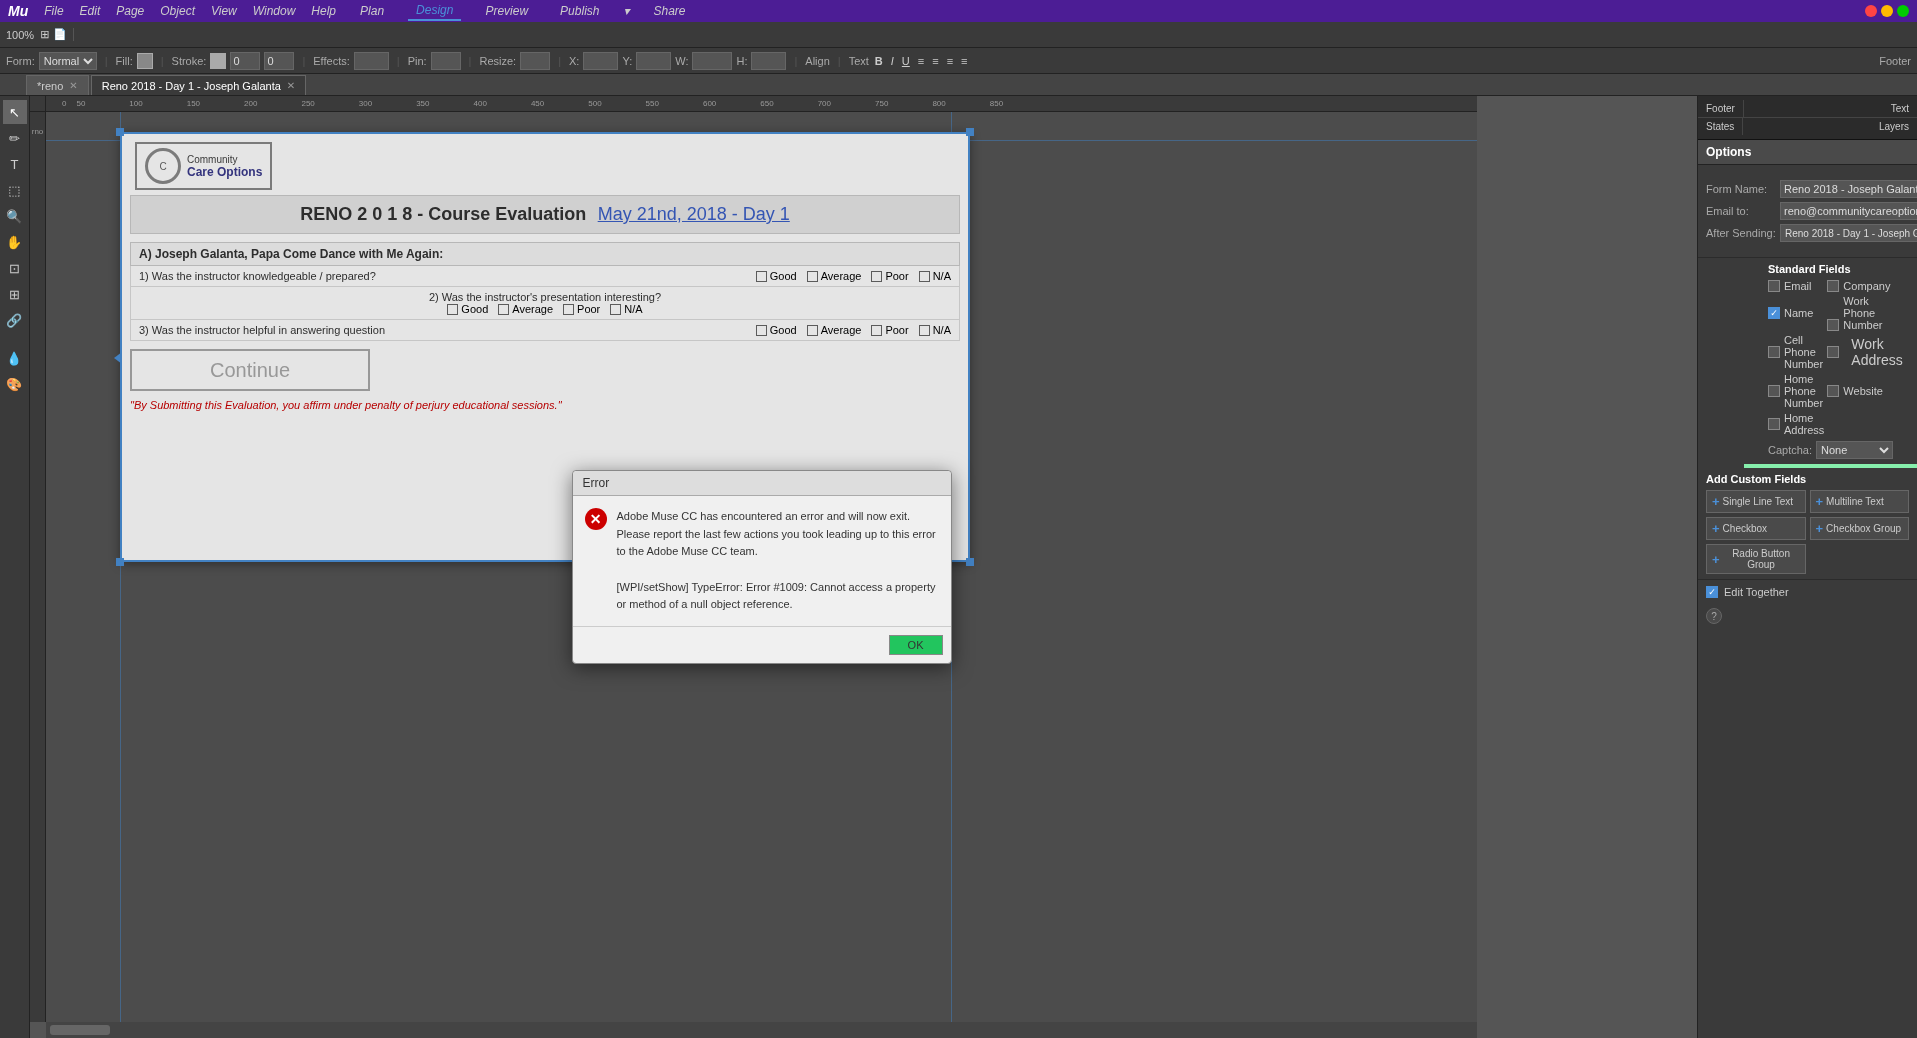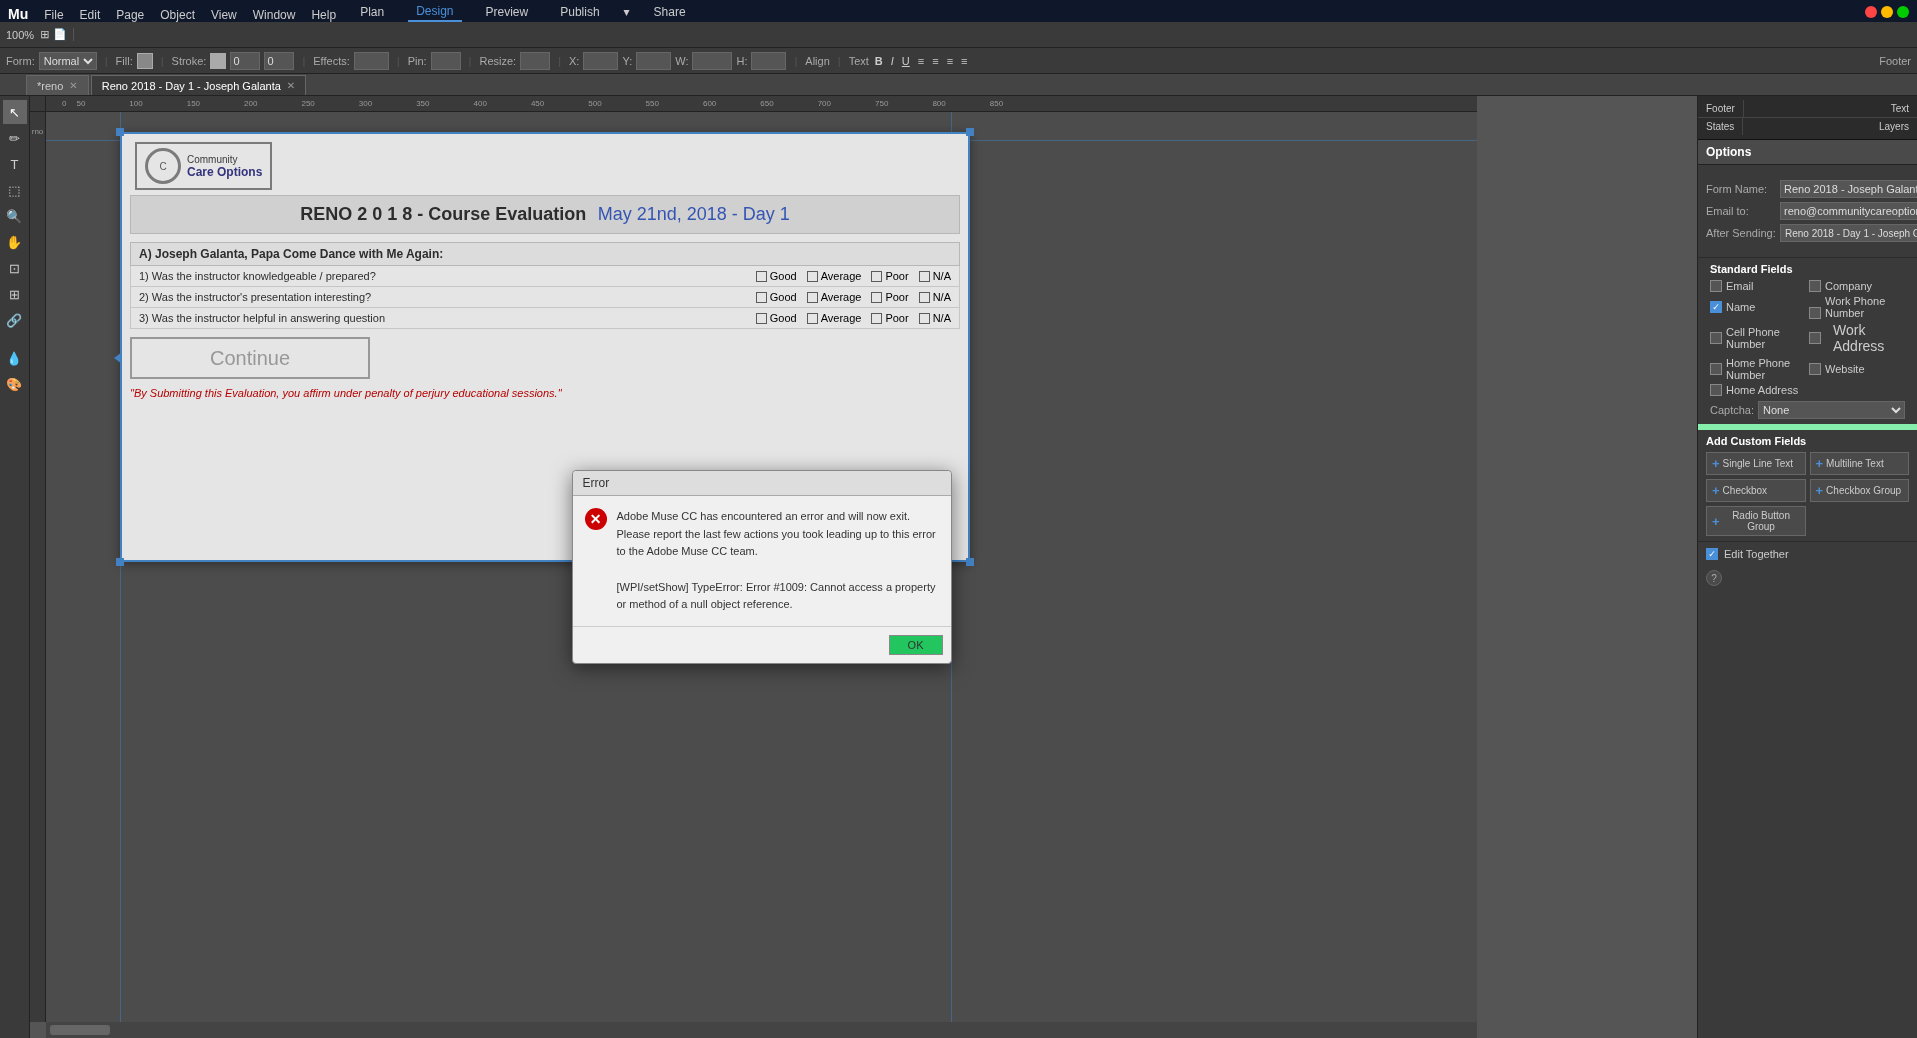--- a/index.html
+++ b/index.html
@@ -116,28 +116,29 @@
       flex-direction: column;
       font-size: 11px;
       color: #ccc;
     }
 
     
     .top-area {
       position: relative;
     }
     .top-row1 {
-      background: #0f172a;
+      background: #4c1d95;
       height: 22px;
       display: flex;
-      align-items: flex-end;
+      align-items: center;
       padding: 0 8px;
       font-size: 12px;
       color: #ccc;
       gap: 16px;
+      font-style: italic;
     }
     .top-row2 {
       background: #3a3a3a;
       height: 26px;
       display: flex;
       align-items: center;
       padding: 0 6px;
       font-size: 11px;
       color: #ccc;
       gap: 6px;
@@ -351,21 +352,21 @@
               </div>
               <div>
                 <div style="font-size:10px;color:#444;">Community</div>
                 <div style="font-size:12px;color:#3a3a8c;font-weight:bold;">Care Options</div>
               </div>
             </div>
           </div>
 
           <div style="background:#e8e8e8;border:1px solid #ccc;margin:0 10px 8px;padding:8px;text-align:center;">
             <span style="font-size:18px;font-weight:bold;color:#333;">RENO 2 0 1 8 - Course Evaluation</span>
-            <span style="font-size:18px;color:#3a5fc8;margin-left:8px;">May 21nd, 2018 - Day 1</span>
+            <span style="font-size:18px;color:#3a5fc8;margin-left:8px;text-decoration:underline;">May 21nd, 2018 - Day 1</span>
           </div>
 
           <div style="margin:0 10px 0;font-size:12px;font-weight:bold;color:#333;border:1px solid #ccc;background:#f5f5f5;padding:4px 8px;">
             <span>A) Joseph Galanta, Papa Come Dance with Me Again:</span>
           </div>
 
           <div>
 
             <div style="display:flex;align-items:center;margin:0 10px;padding:4px 8px;border:1px solid #ddd;border-top:none;font-size:11px;">
               <span style="flex:1;color:#333;">1) Was the instructor knowledgeable / prepared?</span>
@@ -382,21 +383,21 @@
                   <div style="width:11px;height:11px;border:1px solid #666;background:#fff;"></div>
                   <span>Poor</span>
                 </div>
                 <div style="display:flex;align-items:center;gap:3px;">
                   <div style="width:11px;height:11px;border:1px solid #666;background:#fff;"></div>
                   <span>N/A</span>
                 </div>
               </div>
             </div>
 
-            <div style="display:flex;align-items:center;margin:0 10px;padding:4px 8px;border:1px solid #ddd;border-top:none;font-size:11px;">
+            <div style="display:flex;align-items:center;margin:0 10px;padding:4px 8px;border:1px solid #ddd;border-top:none;font-size:11px;flex-direction:column;">
               <span style="flex:1;color:#333;">2) Was the instructor's presentation interesting?</span>
               <div style="display:flex;gap:10px;align-items:center;">
                 <div style="display:flex;align-items:center;gap:3px;">
                   <div style="width:11px;height:11px;border:1px solid #666;background:#fff;"></div>
                   <span>Good</span>
                 </div>
                 <div style="display:flex;align-items:center;gap:3px;">
                   <div style="width:11px;height:11px;border:1px solid #666;background:#fff;"></div>
                   <span>Average</span>
                 </div>
@@ -503,21 +504,21 @@
           <input style="background: rgb(85, 85, 85); border: 1px solid rgb(102, 102, 102); color: rgb(221, 221, 221); height: 18px; flex: 1 1 0%; font-size: 11px; padding: 0px 3px;" value="reno@communitycareoptions.com">
         </div>
         <div style="display:flex;align-items:center;gap:4px;">
           <span style="color:#aaa;font-size:11px;width:70px;flex-shrink:0;">After Sending:</span>
           <select style="background:#555;border:1px solid #666;color:#ddd;height:18px;flex:1;font-size:10px;">
             <option>Reno 2018 - Day 1 - Joseph Gala...</option>
           </select>
         </div>
       </div>
 
-      <div style="padding:5px 12px;border-bottom:6px solid #86efac;">
+      <div style="padding:5px 24px;border-bottom:4px solid #86efac;margin-left:46px;">
         <div style="font-size:11px;color:#fff;margin-bottom:5px;font-weight:bold;">Standard Fields</div>
         <div style="display:grid;grid-template-columns:1fr 1fr;gap:3px;">
 
           <div style="display:flex;align-items:center;gap:4px;font-size:11px;">
             <div style="width:12px;height:12px;border:1px solid #888;background:#555;flex-shrink:0;"></div>
             <span>Email</span>
           </div>
 
           <div style="display:flex;align-items:center;gap:4px;font-size:11px;">
             <div style="width:12px;height:12px;border:1px solid #888;background:#555;flex-shrink:0;"></div>

